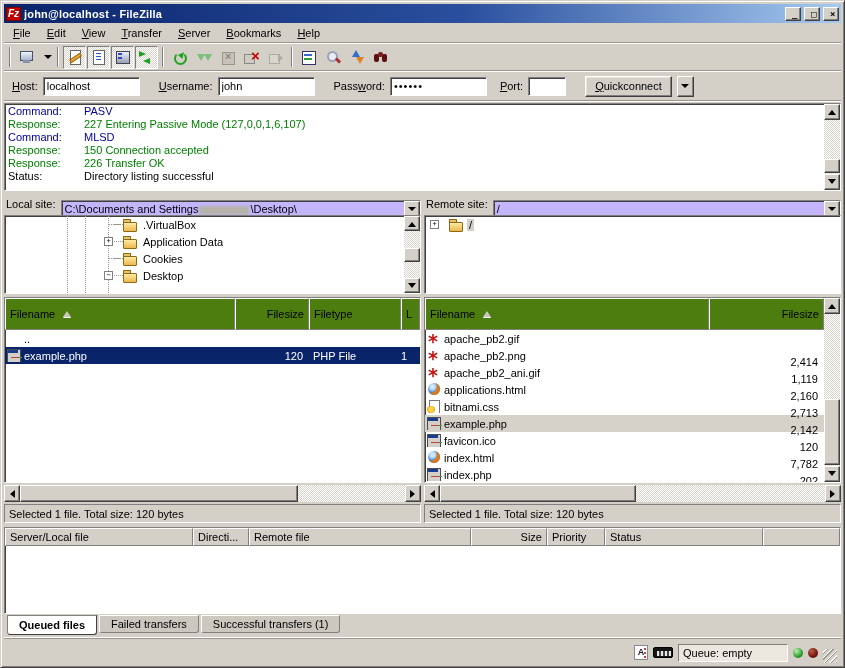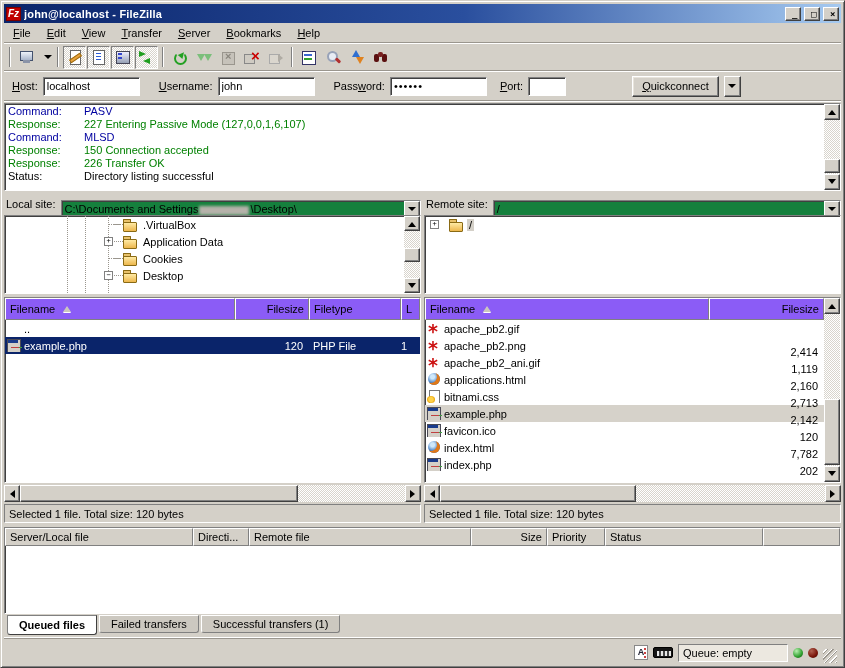--- a/index.html
+++ b/index.html
@@ -63,21 +63,21 @@
   
   .qcbar{height:28px;flex:none;display:flex;align-items:center;padding:0 8px;gap:5px;}
   .qc-label{white-space:nowrap;}
   .field{height:19px;background:#fff;border:1px solid;border-color:#808080 #fff #fff #808080;
     box-shadow:inset 1px 1px 0 #404040;padding:2px 3px;font:inherit;color:#000;outline:none;}
   .w-host{width:97px;margin-right:14px;}
   .w-user{width:97px;margin-right:14px;}
   .w-pass{width:97px;margin-right:8px;letter-spacing:1px;}
   .w-port{width:38px;margin-right:14px;}
   .qc-btn{height:21px;padding:2px 9px;background:#d4d0c8;border:1px solid;border-color:#fff #404040 #404040 #fff;
-    box-shadow:inset -1px -1px 0 #808080,inset 1px 1px 0 #e8e4dc;font:inherit;margin-left:47px;}
+    box-shadow:inset -1px -1px 0 #808080,inset 1px 1px 0 #e8e4dc;font:inherit;}
   .qc-drop{width:17px;height:21px;background:#d4d0c8;border:1px solid;border-color:#fff #404040 #404040 #fff;
     box-shadow:inset -1px -1px 0 #808080;display:flex;align-items:center;justify-content:center;padding:0;}
   .tri-down{width:0;height:0;border:4px solid transparent;border-top:4px solid #000;margin-top:4px;}
   
   .sunken{border:1px solid;border-color:#808080 #fff #fff #808080;box-shadow:inset 1px 1px 0 #404040;}
   .vscroll{width:16px;flex:none;display:flex;flex-direction:column;background:conic-gradient(#fff 25%,#d8d4cc 0 50%,#fff 0 75%,#d8d4cc 0) 0 0/2px 2px;}
   .hscroll{height:17px;flex:none;display:flex;background:conic-gradient(#fff 25%,#d8d4cc 0 50%,#fff 0 75%,#d8d4cc 0) 0 0/2px 2px;margin-top:2px;}
   .sb-btn{width:16px;height:16px;flex:none;background:#d4d0c8;border:1px solid;border-color:#fff #404040 #404040 #fff;
     box-shadow:inset -1px -1px 0 #808080;display:flex;align-items:center;justify-content:center;padding:0;}
   .hscroll .sb-btn{height:17px;}
@@ -94,41 +94,41 @@
   .log-label{width:76px;flex:none;}
   .lt-command{color:#0000a0;}
   .lt-response{color:#008000;}
   .lt-status{color:#000;}
   
   .cols{flex:none;display:flex;margin-top:3px;}
   .pane{width:418px;display:flex;flex-direction:column;}
   .col-split{width:3px;flex:none;}
   .site-bar{height:20px;flex:none;display:flex;align-items:center;}
   .site-label{padding:0 5px 0 2px;white-space:nowrap;}
-  .combo{flex:1;height:19px;display:flex;background:#15803d;border:1px solid;border-color:#808080 #fff #fff #808080;
+  .combo{flex:1;height:19px;display:flex;background:#c4b5fd;border:1px solid;border-color:#808080 #fff #fff #808080;
     box-shadow:inset 1px 1px 0 #404040;align-items:center;overflow:hidden;margin-top:10px;}
   .combo-text{flex:1;padding-left:3px;white-space:nowrap;overflow:hidden;}
   .combo-btn{width:16px;height:17px;flex:none;background:#d4d0c8;border:1px solid;border-color:#fff #404040 #404040 #fff;
     box-shadow:inset -1px -1px 0 #808080;display:flex;align-items:center;justify-content:center;padding:0;}
   .redact{display:inline-block;width:50px;height:9px;background:#b6b2aa;filter:blur(1.5px);vertical-align:middle;margin:0 1px;}
   .treewrap{height:79px;flex:none;display:flex;background:#fff;margin-top:1px;}
   .tree-view{flex:1;position:relative;overflow:hidden;}
   .vguide{position:absolute;top:0;bottom:0;width:1px;background-image:repeating-linear-gradient(to bottom,#9a968e 0 1px,transparent 1px 2px);}
   .tree-row{height:17px;display:flex;align-items:center;position:relative;}
   .tree-row .hstub{position:absolute;width:11px;height:1px;background-image:repeating-linear-gradient(to right,#9a968e 0 1px,transparent 1px 2px);}
   .expander{position:absolute;width:9px;height:9px;background:#fff;border:1px solid #808080;font:7px/7px "DejaVu Sans Mono",monospace;text-align:center;color:#000;padding:0;}
   .folder{width:14px;height:13px;position:relative;flex:none;margin-right:4px;}
   .folder::before{content:"";position:absolute;left:0;top:1px;width:6px;height:4px;background:#e8c16a;border:1px solid #8a6a14;border-bottom:none;border-radius:1px 1px 0 0;}
   .folder::after{content:"";position:absolute;left:0;top:4px;width:12px;height:8px;background:linear-gradient(#ffeaa4,#edb74d);border:1px solid #8a6a14;border-radius:1px;}
   .tree-label{padding:0 2px;white-space:nowrap;}
   .tree-label.sel-inactive{background:#d4d0c8;}
   
   .listwrap{height:186px;flex:none;display:flex;background:#fff;margin-top:3px;}
   .list-main{flex:1;display:flex;flex-direction:column;overflow:hidden;}
-  .list-header{height:22px;flex:none;display:flex;background:#8b5cf6;}
+  .list-header{height:32px;flex:none;display:flex;background:#4d7c0f;}
   .hcell{border:1px solid;border-color:#fff #808080 #808080 #fff;padding:1px 4px;display:flex;align-items:center;overflow:hidden;white-space:nowrap;flex:none;}
   .sort-asc{width:0;height:0;border-left:4px solid transparent;border-right:4px solid transparent;border-bottom:6px solid #cac6be;margin-left:8px;filter:drop-shadow(0 1px 0 #fff);}
   .list-body{flex:1;overflow:hidden;}
   .frow{height:17px;display:flex;align-items:center;white-space:nowrap;}
   .frow.sel-active{background:#0a246a;color:#fff;}
   .frow.sel-inactive{background:#d6d2ca;}
   .c-name{display:flex;align-items:center;gap:3px;padding-left:2px;overflow:hidden;flex:none;}
   .c-size{text-align:right;padding-right:6px;flex:none;}
   .c-type{padding-left:4px;flex:none;}
   .c-last{flex:1;overflow:hidden;}

